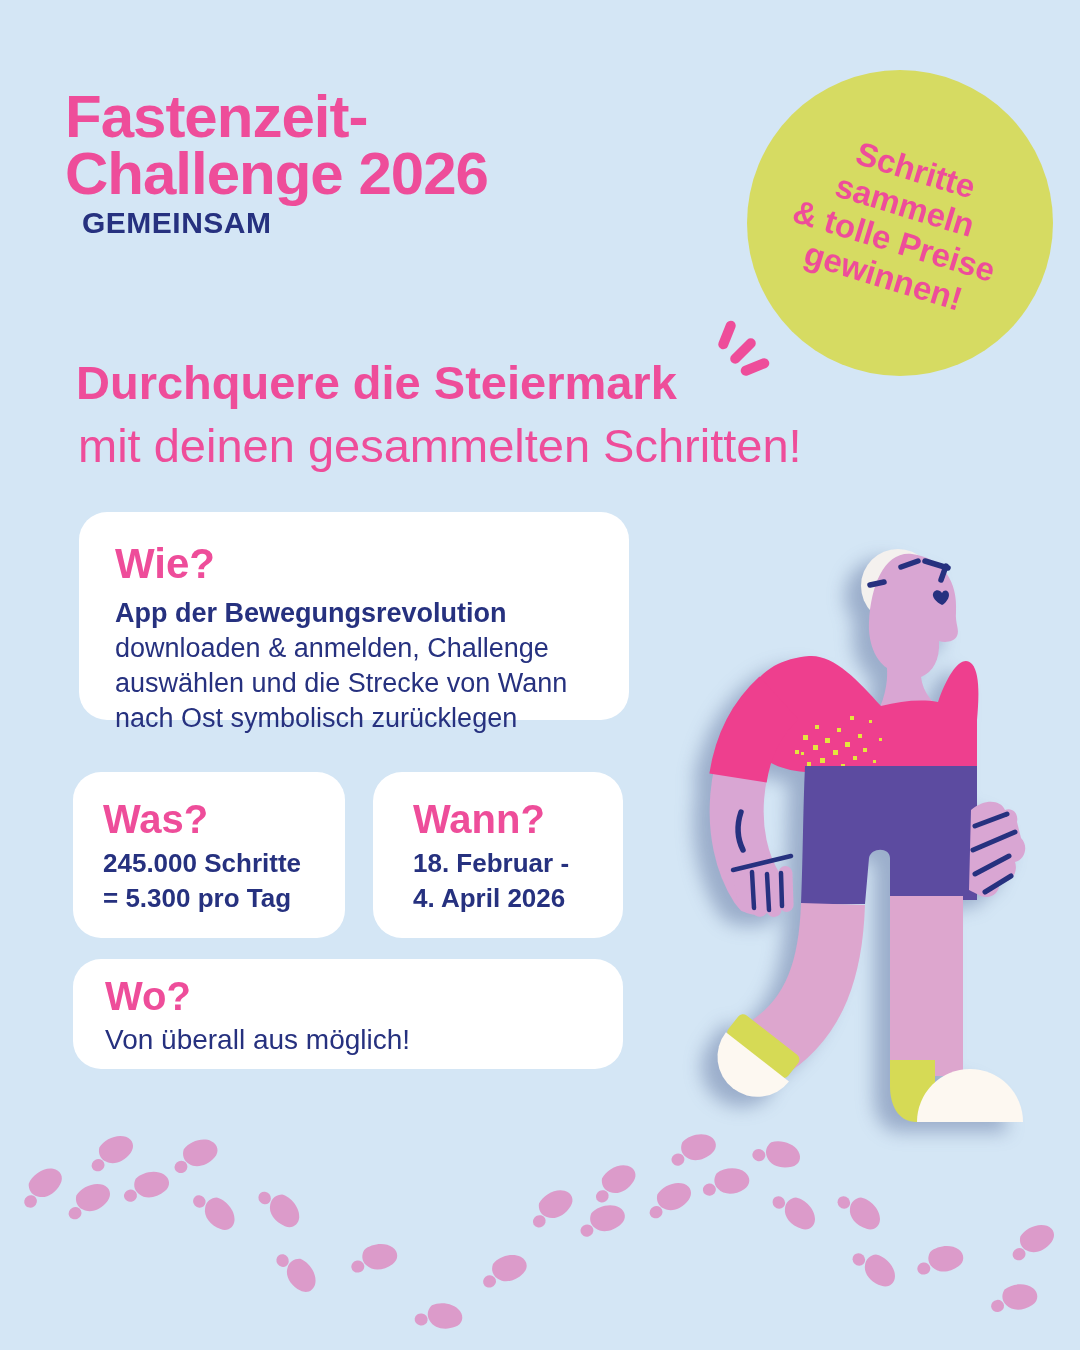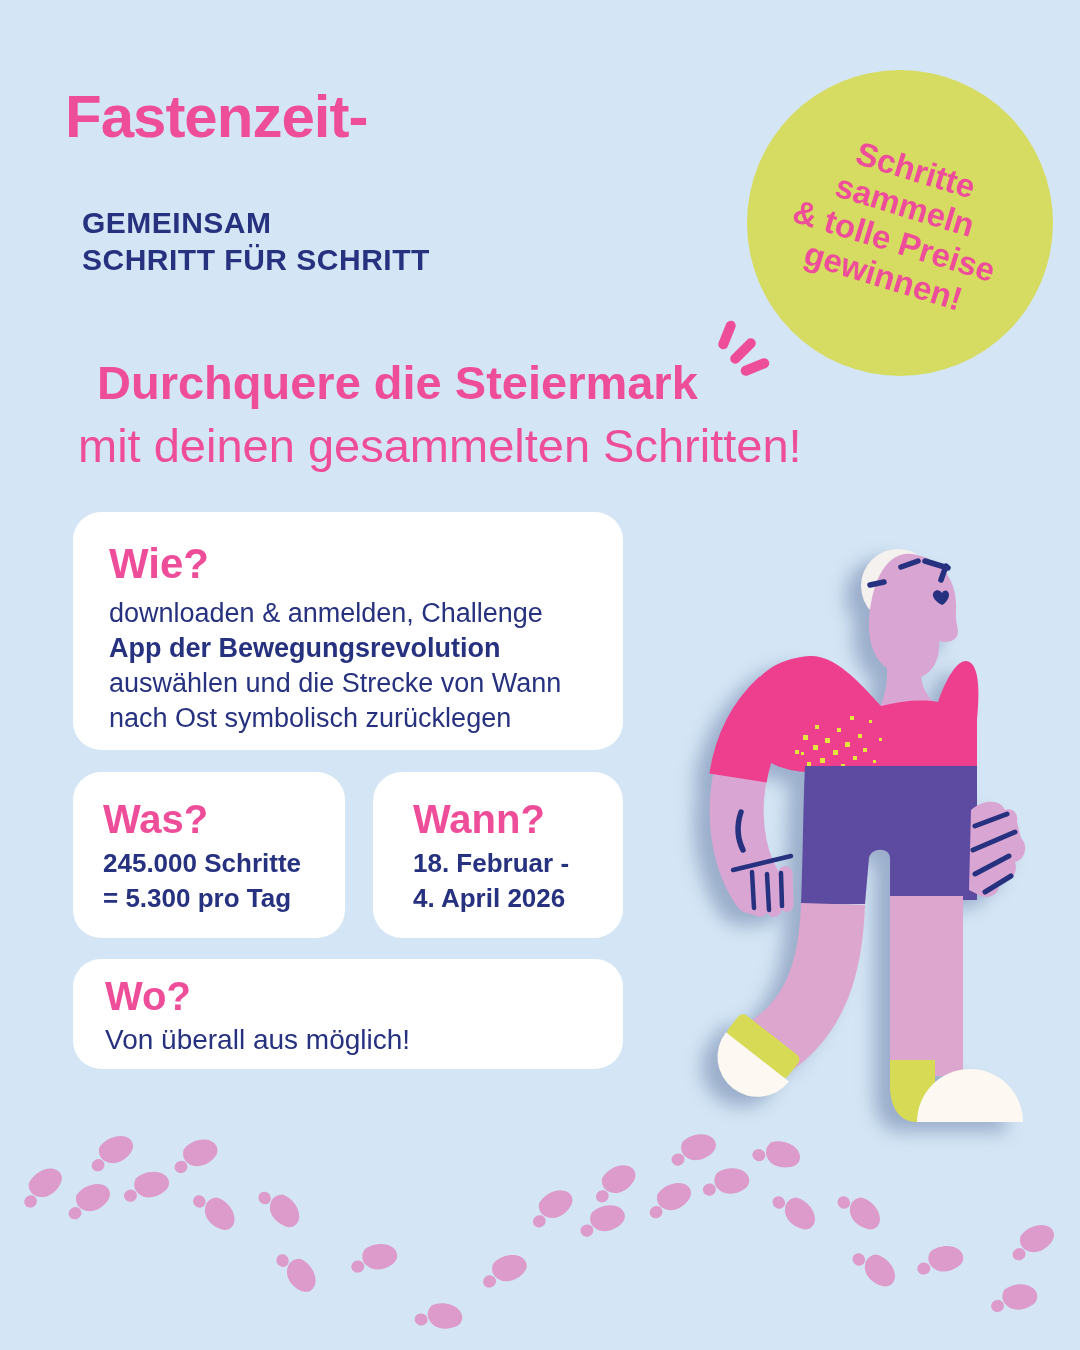--- a/index.html
+++ b/index.html
@@ -39,36 +39,36 @@
   .dash{
     position:absolute;width:10px;height:30px;border-radius:6px;
     background:var(--pink,#ee4d9a);
   }
   .dash.d1{left:722px;top:320px;transform:rotate(22deg);}
   .dash.d2{left:738px;top:335px;height:32px;transform:rotate(45deg);}
   .dash.d3{left:750px;top:352px;transform:rotate(68deg);}
   
   .headline-bold{
     position:absolute;left:76px;top:355px;
-    color:var(--pink,#ee4d9a);font-weight:700;font-size:47px;white-space:nowrap;margin-left:21px;
+    color:var(--pink,#ee4d9a);font-weight:700;font-size:47px;white-space:nowrap;
   }
   .headline-rest{
     position:absolute;left:78px;top:418px;
     color:var(--pink,#ee4d9a);font-weight:400;font-size:47px;white-space:nowrap;
   }
   
   .card{
     position:absolute;background:var(--card_white,#fff);border-radius:28px;
     box-sizing:border-box;
   }
   .card h3{
     margin:0 0 10px 0;color:var(--pink,#ee4d9a);
     font-size:42px;font-weight:700;line-height:1.05;
   }
-  .card-wie{left:73px;top:512px;width:550px;height:238px;padding:30px 8px 0 36px;}
+  .card-wie{left:79px;top:512px;width:550px;height:208px;padding:30px 8px 0 36px;}
   .card-was{left:73px;top:772px;width:272px;height:166px;padding:26px 2px 0 30px;}
   .card-wann{left:373px;top:772px;width:250px;height:166px;padding:26px 0 0 40px;border-radius:29px;}
   .card-wo{left:73px;top:959px;width:550px;height:110px;padding:16px 11px 0 32px;}
   .card-was h3,.card-wann h3,.card-wo h3{font-size:40px;margin-bottom:6px;}
   .body-line{
     color:var(--navy,#26317f);font-size:27px;line-height:35px;white-space:nowrap;
   }
   .body-line.lead{font-weight:700;}
   .fact-line{
     color:var(--navy,#26317f);font-weight:700;font-size:26px;line-height:35px;white-space:nowrap;
@@ -100,47 +100,47 @@
     fill:var(--footprint,#dc9bca);
   }
 </style>
 </head>
 <body>
 
 <div class="poster">
 
   <div class="title">
     <div>Fastenzeit-</div>
+    <div>Challenge 2026</div>
   </div>
 
   <div class="subtitle">
     <div>GEMEINSAM</div>
-    <div>SCHRITT FÜR SCHRITT</div>
   </div>
 
   <div class="badge">
     <div class="badge-text">
       <div>Schritte</div>
       <div>sammeln</div>
       <div>&amp; tolle Preise</div>
       <div>gewinnen!</div>
     </div>
   </div>
 
   <span class="dash d1"></span>
   <span class="dash d2"></span>
   <span class="dash d3"></span>
 
   <div class="headline-bold">Durchquere die Steiermark</div>
   <div class="headline-rest">mit deinen gesammelten Schritten!</div>
 
   <div class="card card-wie">
     <h3>Wie?</h3>
+    <div class="body-line lead">App der Bewegungsrevolution</div>
     <div class="body-line">downloaden &amp; anmelden, Challenge</div>
-    <div class="body-line lead">App der Bewegungsrevolution</div>
     <div class="body-line">auswählen und die Strecke von Wann</div>
     <div class="body-line">nach Ost symbolisch zurücklegen</div>
   </div>
 
   <div class="card card-was">
     <h3>Was?</h3>
     <div class="fact-line">245.000 Schritte</div>
     <div class="fact-line">= 5.300 pro Tag</div>
   </div>
 

